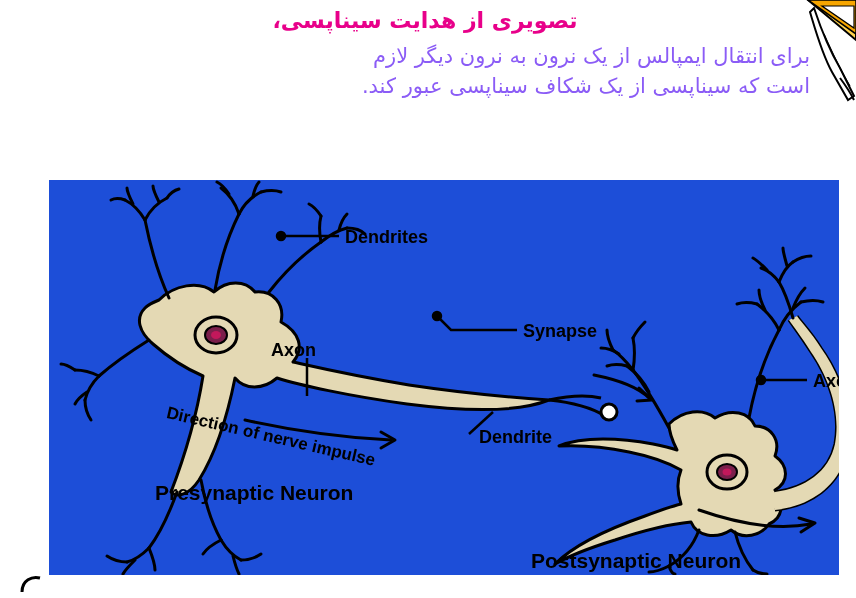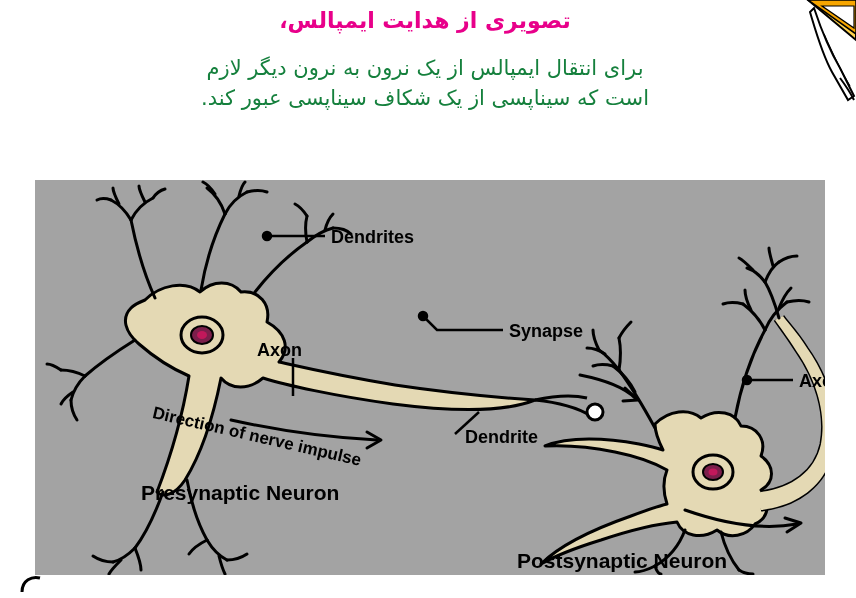--- a/index.html
+++ b/index.html
@@ -39,38 +39,38 @@
     text-align: center;
     direction: rtl;
     color: #e8008a;
     font-family: "DejaVu Sans", sans-serif;
     font-weight: bold;
     font-size: 22px;
     letter-spacing: 0.5px;
   }
   .body-text {
     position: absolute;
-    top: 54px;
+    top: 42px;
     left: 40px;
     width: 770px;
-    text-align: center;
+    text-align: right;
     direction: rtl;
-    color: #15803d;
+    color: #8b5cf6;
     font-family: "DejaVu Sans", sans-serif;
     font-size: 21px;
     line-height: 1.42;
   }
   
   .figure-box {
     position: absolute;
-    left: 35px;
+    left: 49px;
     top: 180px;
     width: 790px;
     height: 395px;
-    background: #a3a3a3;
+    background: #1d4ed8;
   }
   .figure-svg {
     display: block;
     width: 790px;
     height: 395px;
   }
   .fig-label {
     font-family: "Liberation Sans", sans-serif;
     font-weight: bold;
     fill: #000000;
@@ -92,21 +92,21 @@
 
   <svg class="corner-deco" viewBox="0 0 120 110">
     <path d="M60 -10 L120 -10 L120 40 Z" fill="#ffd24d" stroke="#000" stroke-width="2"></path>
     <path d="M72 0 L120 0 L120 34 Z" fill="#f7a600" stroke="#000" stroke-width="1.5"></path>
     <path d="M86 6 L118 6 L118 28 Z" fill="#ffffff" stroke="#000" stroke-width="1.2"></path>
     <path d="M78 8 C 84 26, 92 48, 104 68 L118 96 L112 100 L96 72 C 86 54, 80 32, 74 12 Z" fill="#ffffff" stroke="#000" stroke-width="2"></path>
     <path d="M104 78 C 110 86, 114 92, 118 100" fill="none" stroke="#000" stroke-width="2"></path>
     <path d="M88 34 C 96 52, 104 70, 114 86" fill="none" stroke="#000" stroke-width="1.2"></path>
   </svg>
 
-  <div class="heading">تصویری از هدایت ایمپالس،</div>
+  <div class="heading">تصویری از هدایت سیناپسی،</div>
 
   <div class="body-text">
     <div>برای انتقال ایمپالس از یک نرون به نرون دیگر لازم</div>
     <div>است که سیناپسی از یک شکاف سیناپسی عبور کند.</div>
   </div>
 
   <div class="figure-box">
     <svg class="figure-svg" viewBox="0 0 790 395">
 
       <g>

